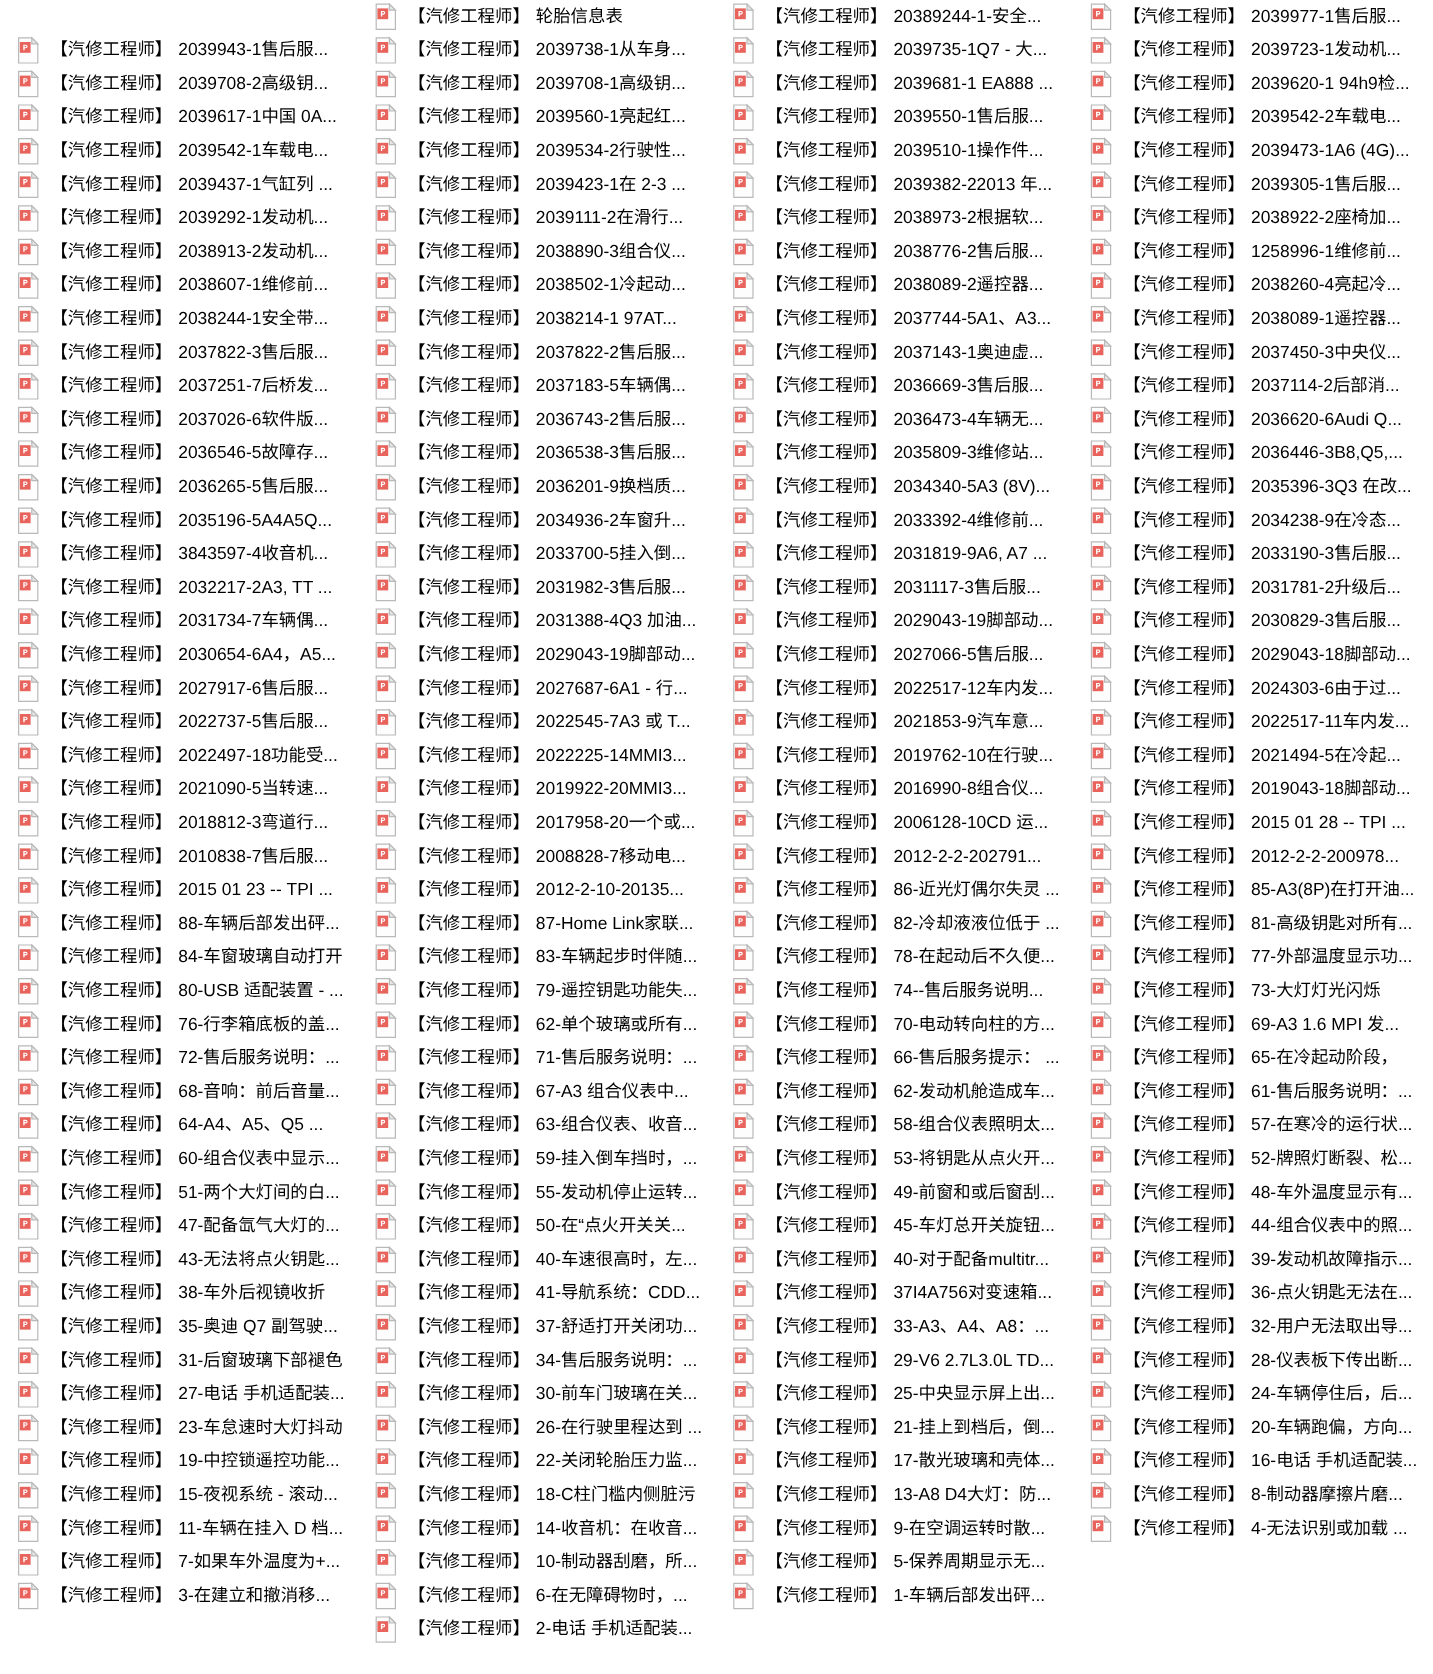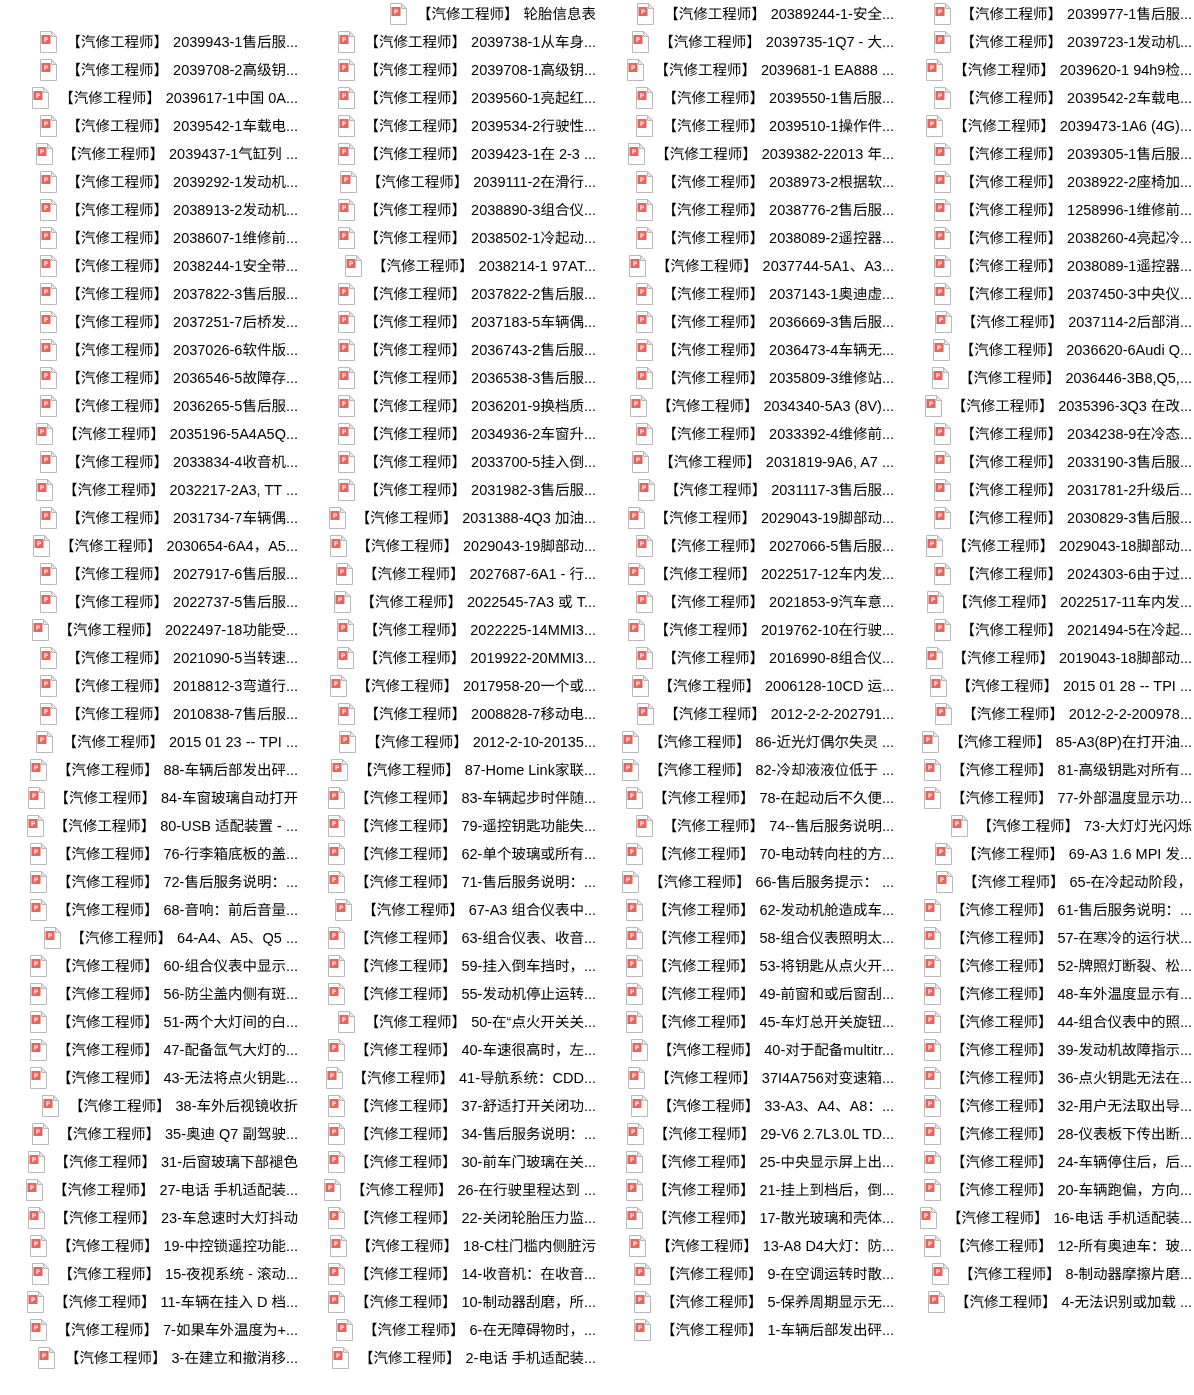--- a/index.html
+++ b/index.html
@@ -22,21 +22,20 @@
     display: flex;
     flex-direction: row;
     align-items: flex-start;
   }
   .file-column {
     width: 298px;
     flex: 0 0 298px;
     display: flex;
     flex-direction: column;
     box-sizing: border-box;
-    align-items: flex-end;
   }
   .file-item {
     height: 28px;
     display: flex;
     flex-direction: row;
     align-items: center;
     padding-left: 14px;
     box-sizing: border-box;
     overflow: hidden;
     white-space: nowrap;
@@ -247,21 +246,21 @@
       </div>
       <div class="file-item">
   <span class="file-icon">
     <svg width="20" height="24" viewBox="0 0 20 24" xmlns="http://www.w3.org/2000/svg">
       <path d="M1.5 1.5 H12.5 L17.5 6.5 V22.5 H1.5 Z" fill="#fdfdfd" stroke="#b9b9b9" stroke-width="1"></path>
       <path d="M12.5 1.5 L17.5 6.5 H12.5 Z" fill="#e6e6e6" stroke="#b9b9b9" stroke-width="1"></path>
       <rect x="2.5" y="5" width="9" height="9" fill="#e8635c"></rect>
       <path d="M5.4 7.2 h2.1 a1.5 1.5 0 0 1 0 3 h-1.0 v1.6 h-1.1 Z M6.5 8.1 v1.2 h0.9 a0.6 0.6 0 0 0 0 -1.2 Z" fill="#ffffff"></path>
     </svg>
   </span>
-<span class="file-label"><span class="tag">【汽修工程师】</span><span class="sep"></span><span class="title">2033834-4收音机...</span></span>
+<span class="file-label"><span class="tag">【汽修工程师】</span><span class="sep"></span><span class="title">3843597-4收音机...</span></span>
       </div>
       <div class="file-item">
   <span class="file-icon">
     <svg width="20" height="24" viewBox="0 0 20 24" xmlns="http://www.w3.org/2000/svg">
       <path d="M1.5 1.5 H12.5 L17.5 6.5 V22.5 H1.5 Z" fill="#fdfdfd" stroke="#b9b9b9" stroke-width="1"></path>
       <path d="M12.5 1.5 L17.5 6.5 H12.5 Z" fill="#e6e6e6" stroke="#b9b9b9" stroke-width="1"></path>
       <rect x="2.5" y="5" width="9" height="9" fill="#e8635c"></rect>
       <path d="M5.4 7.2 h2.1 a1.5 1.5 0 0 1 0 3 h-1.0 v1.6 h-1.1 Z M6.5 8.1 v1.2 h0.9 a0.6 0.6 0 0 0 0 -1.2 Z" fill="#ffffff"></path>
     </svg>
   </span>
@@ -446,31 +445,20 @@
       <div class="file-item">
   <span class="file-icon">
     <svg width="20" height="24" viewBox="0 0 20 24" xmlns="http://www.w3.org/2000/svg">
       <path d="M1.5 1.5 H12.5 L17.5 6.5 V22.5 H1.5 Z" fill="#fdfdfd" stroke="#b9b9b9" stroke-width="1"></path>
       <path d="M12.5 1.5 L17.5 6.5 H12.5 Z" fill="#e6e6e6" stroke="#b9b9b9" stroke-width="1"></path>
       <rect x="2.5" y="5" width="9" height="9" fill="#e8635c"></rect>
       <path d="M5.4 7.2 h2.1 a1.5 1.5 0 0 1 0 3 h-1.0 v1.6 h-1.1 Z M6.5 8.1 v1.2 h0.9 a0.6 0.6 0 0 0 0 -1.2 Z" fill="#ffffff"></path>
     </svg>
   </span>
 <span class="file-label"><span class="tag">【汽修工程师】</span><span class="sep"></span><span class="title">60-组合仪表中显示...</span></span>
-      </div>
-      <div class="file-item">
-  <span class="file-icon">
-    <svg width="20" height="24" viewBox="0 0 20 24" xmlns="http://www.w3.org/2000/svg">
-      <path d="M1.5 1.5 H12.5 L17.5 6.5 V22.5 H1.5 Z" fill="#fdfdfd" stroke="#b9b9b9" stroke-width="1"></path>
-      <path d="M12.5 1.5 L17.5 6.5 H12.5 Z" fill="#e6e6e6" stroke="#b9b9b9" stroke-width="1"></path>
-      <rect x="2.5" y="5" width="9" height="9" fill="#e8635c"></rect>
-      <path d="M5.4 7.2 h2.1 a1.5 1.5 0 0 1 0 3 h-1.0 v1.6 h-1.1 Z M6.5 8.1 v1.2 h0.9 a0.6 0.6 0 0 0 0 -1.2 Z" fill="#ffffff"></path>
-    </svg>
-  </span>
-<span class="file-label"><span class="tag">【汽修工程师】</span><span class="sep"></span><span class="title">56-防尘盖内侧有斑...</span></span>
       </div>
       <div class="file-item">
   <span class="file-icon">
     <svg width="20" height="24" viewBox="0 0 20 24" xmlns="http://www.w3.org/2000/svg">
       <path d="M1.5 1.5 H12.5 L17.5 6.5 V22.5 H1.5 Z" fill="#fdfdfd" stroke="#b9b9b9" stroke-width="1"></path>
       <path d="M12.5 1.5 L17.5 6.5 H12.5 Z" fill="#e6e6e6" stroke="#b9b9b9" stroke-width="1"></path>
       <rect x="2.5" y="5" width="9" height="9" fill="#e8635c"></rect>
       <path d="M5.4 7.2 h2.1 a1.5 1.5 0 0 1 0 3 h-1.0 v1.6 h-1.1 Z M6.5 8.1 v1.2 h0.9 a0.6 0.6 0 0 0 0 -1.2 Z" fill="#ffffff"></path>
     </svg>
   </span>
@@ -2157,31 +2145,20 @@
       <div class="file-item">
   <span class="file-icon">
     <svg width="20" height="24" viewBox="0 0 20 24" xmlns="http://www.w3.org/2000/svg">
       <path d="M1.5 1.5 H12.5 L17.5 6.5 V22.5 H1.5 Z" fill="#fdfdfd" stroke="#b9b9b9" stroke-width="1"></path>
       <path d="M12.5 1.5 L17.5 6.5 H12.5 Z" fill="#e6e6e6" stroke="#b9b9b9" stroke-width="1"></path>
       <rect x="2.5" y="5" width="9" height="9" fill="#e8635c"></rect>
       <path d="M5.4 7.2 h2.1 a1.5 1.5 0 0 1 0 3 h-1.0 v1.6 h-1.1 Z M6.5 8.1 v1.2 h0.9 a0.6 0.6 0 0 0 0 -1.2 Z" fill="#ffffff"></path>
     </svg>
   </span>
 <span class="file-label"><span class="tag">【汽修工程师】</span><span class="sep"></span><span class="title">16-电话 手机适配装...</span></span>
-      </div>
-      <div class="file-item">
-  <span class="file-icon">
-    <svg width="20" height="24" viewBox="0 0 20 24" xmlns="http://www.w3.org/2000/svg">
-      <path d="M1.5 1.5 H12.5 L17.5 6.5 V22.5 H1.5 Z" fill="#fdfdfd" stroke="#b9b9b9" stroke-width="1"></path>
-      <path d="M12.5 1.5 L17.5 6.5 H12.5 Z" fill="#e6e6e6" stroke="#b9b9b9" stroke-width="1"></path>
-      <rect x="2.5" y="5" width="9" height="9" fill="#e8635c"></rect>
-      <path d="M5.4 7.2 h2.1 a1.5 1.5 0 0 1 0 3 h-1.0 v1.6 h-1.1 Z M6.5 8.1 v1.2 h0.9 a0.6 0.6 0 0 0 0 -1.2 Z" fill="#ffffff"></path>
-    </svg>
-  </span>
-<span class="file-label"><span class="tag">【汽修工程师】</span><span class="sep"></span><span class="title">12-所有奥迪车：玻...</span></span>
       </div>
       <div class="file-item">
   <span class="file-icon">
     <svg width="20" height="24" viewBox="0 0 20 24" xmlns="http://www.w3.org/2000/svg">
       <path d="M1.5 1.5 H12.5 L17.5 6.5 V22.5 H1.5 Z" fill="#fdfdfd" stroke="#b9b9b9" stroke-width="1"></path>
       <path d="M12.5 1.5 L17.5 6.5 H12.5 Z" fill="#e6e6e6" stroke="#b9b9b9" stroke-width="1"></path>
       <rect x="2.5" y="5" width="9" height="9" fill="#e8635c"></rect>
       <path d="M5.4 7.2 h2.1 a1.5 1.5 0 0 1 0 3 h-1.0 v1.6 h-1.1 Z M6.5 8.1 v1.2 h0.9 a0.6 0.6 0 0 0 0 -1.2 Z" fill="#ffffff"></path>
     </svg>
   </span>

